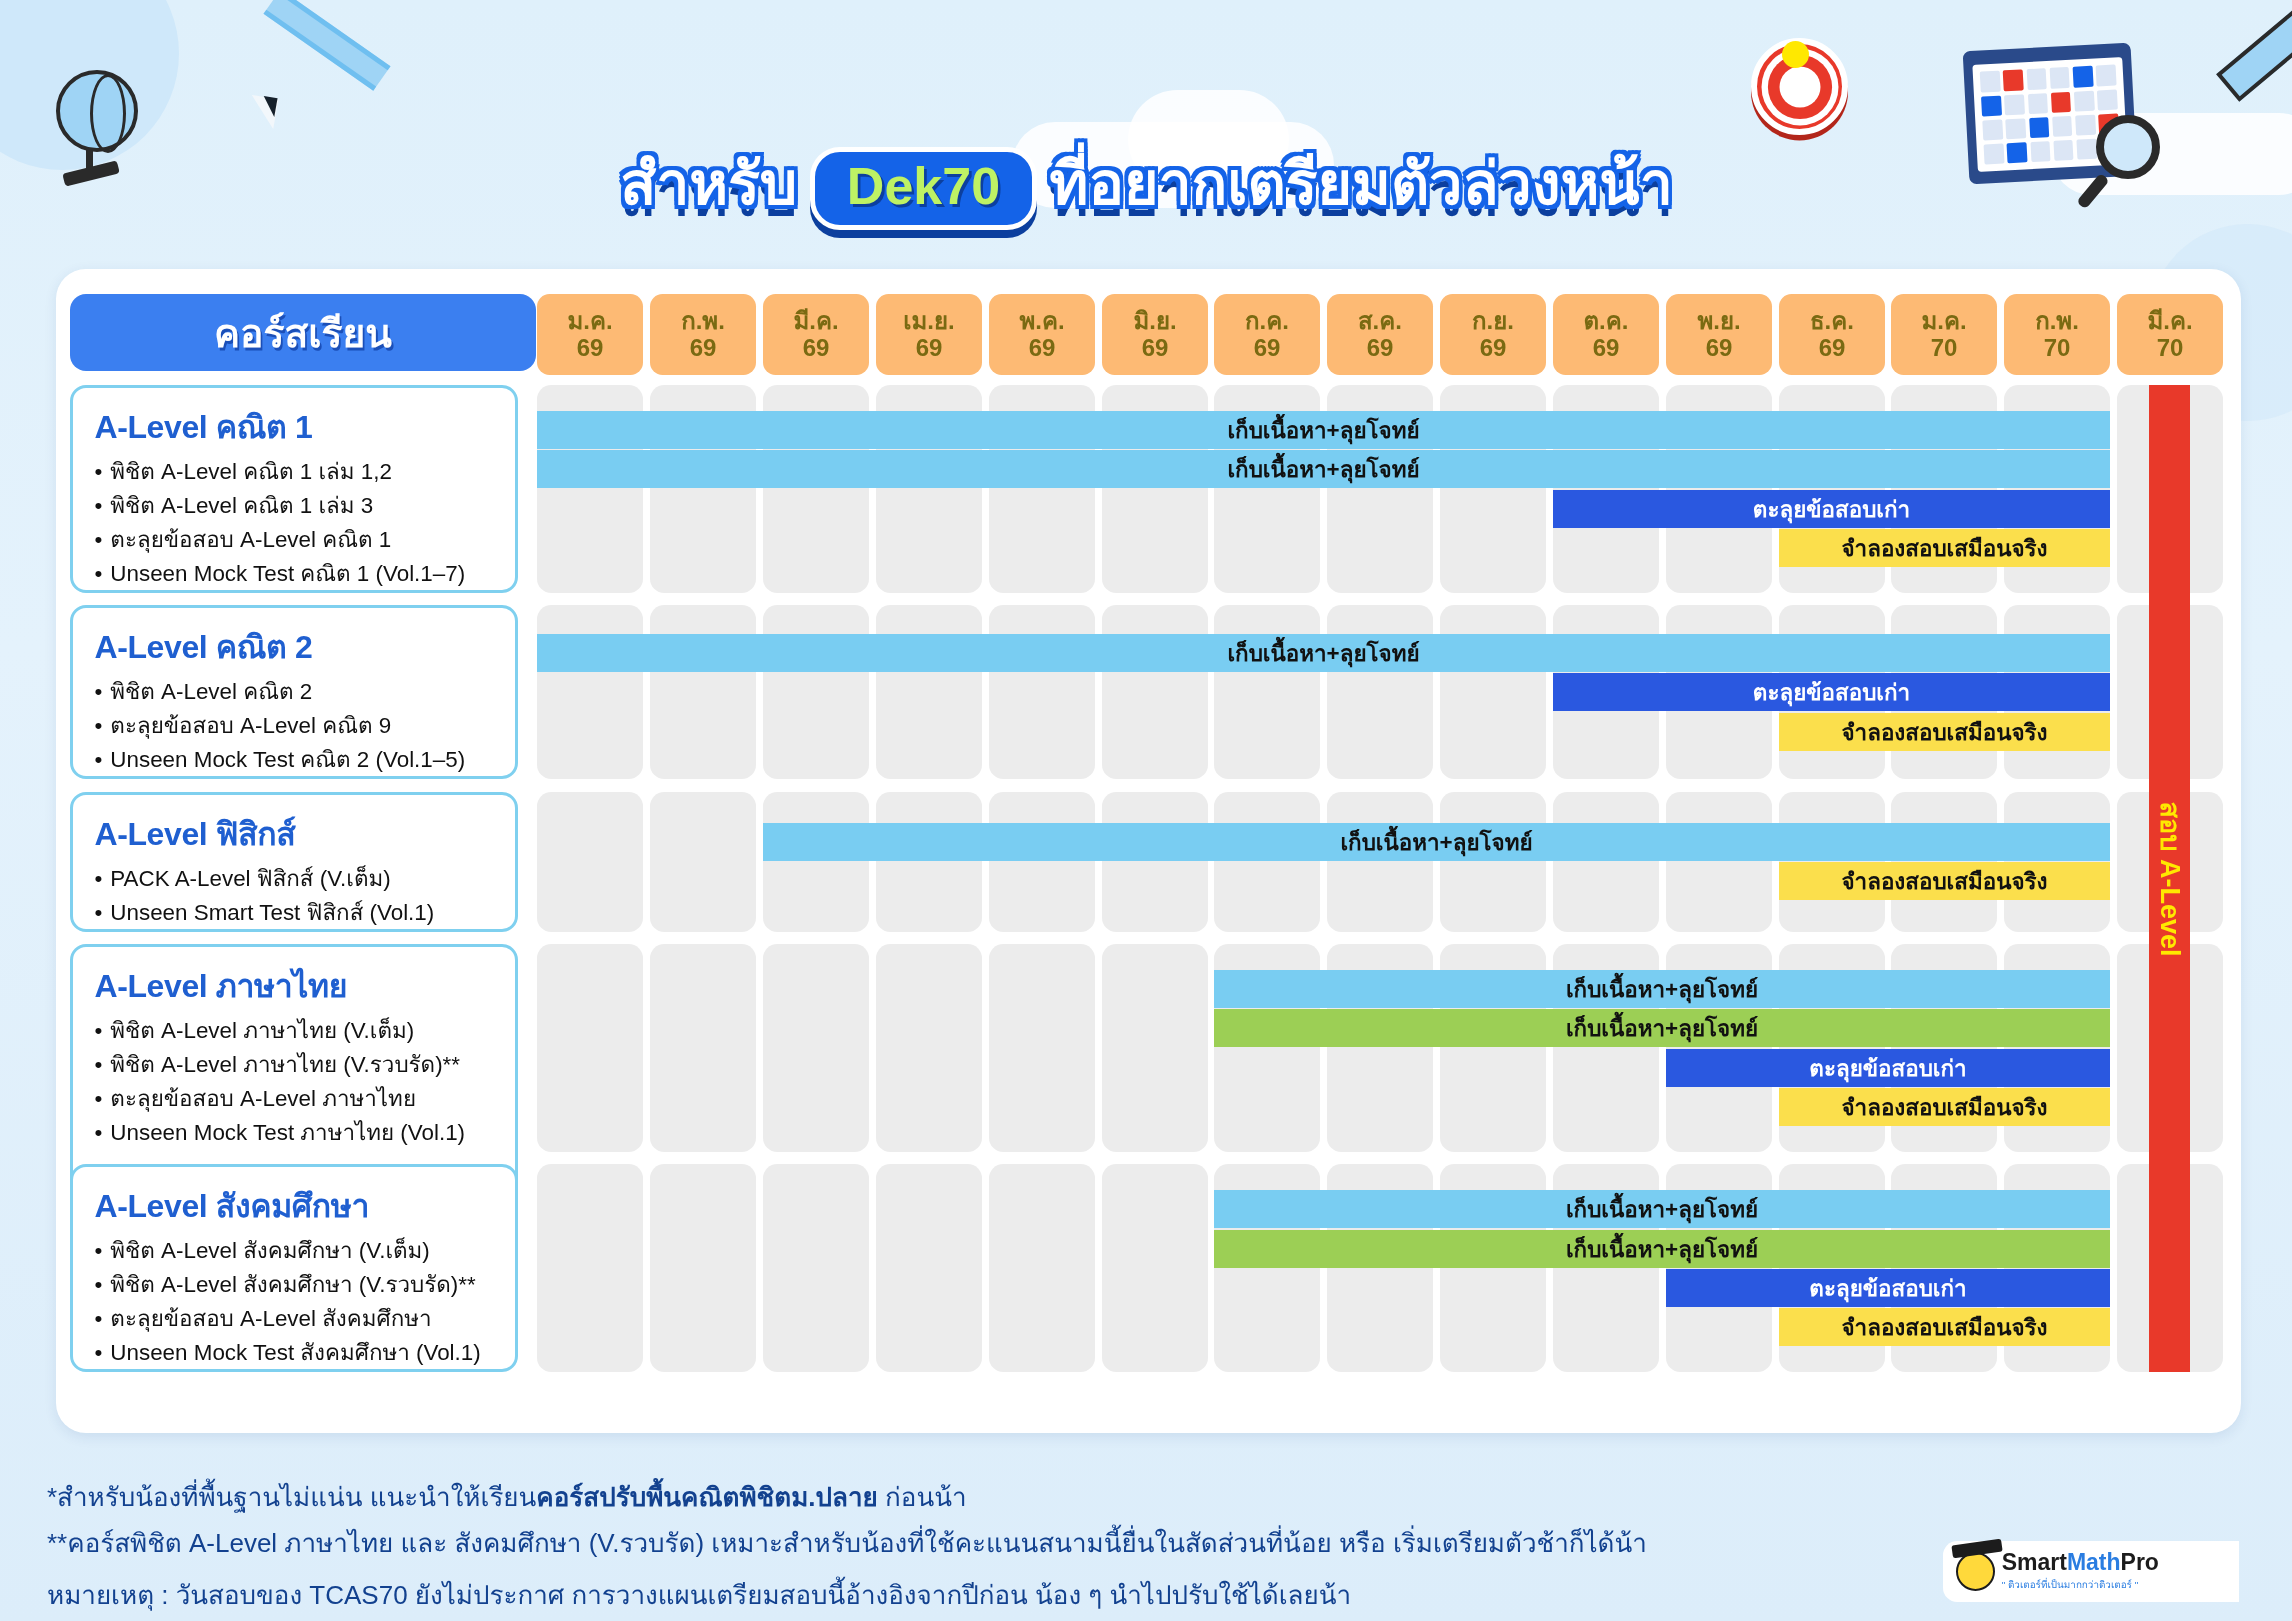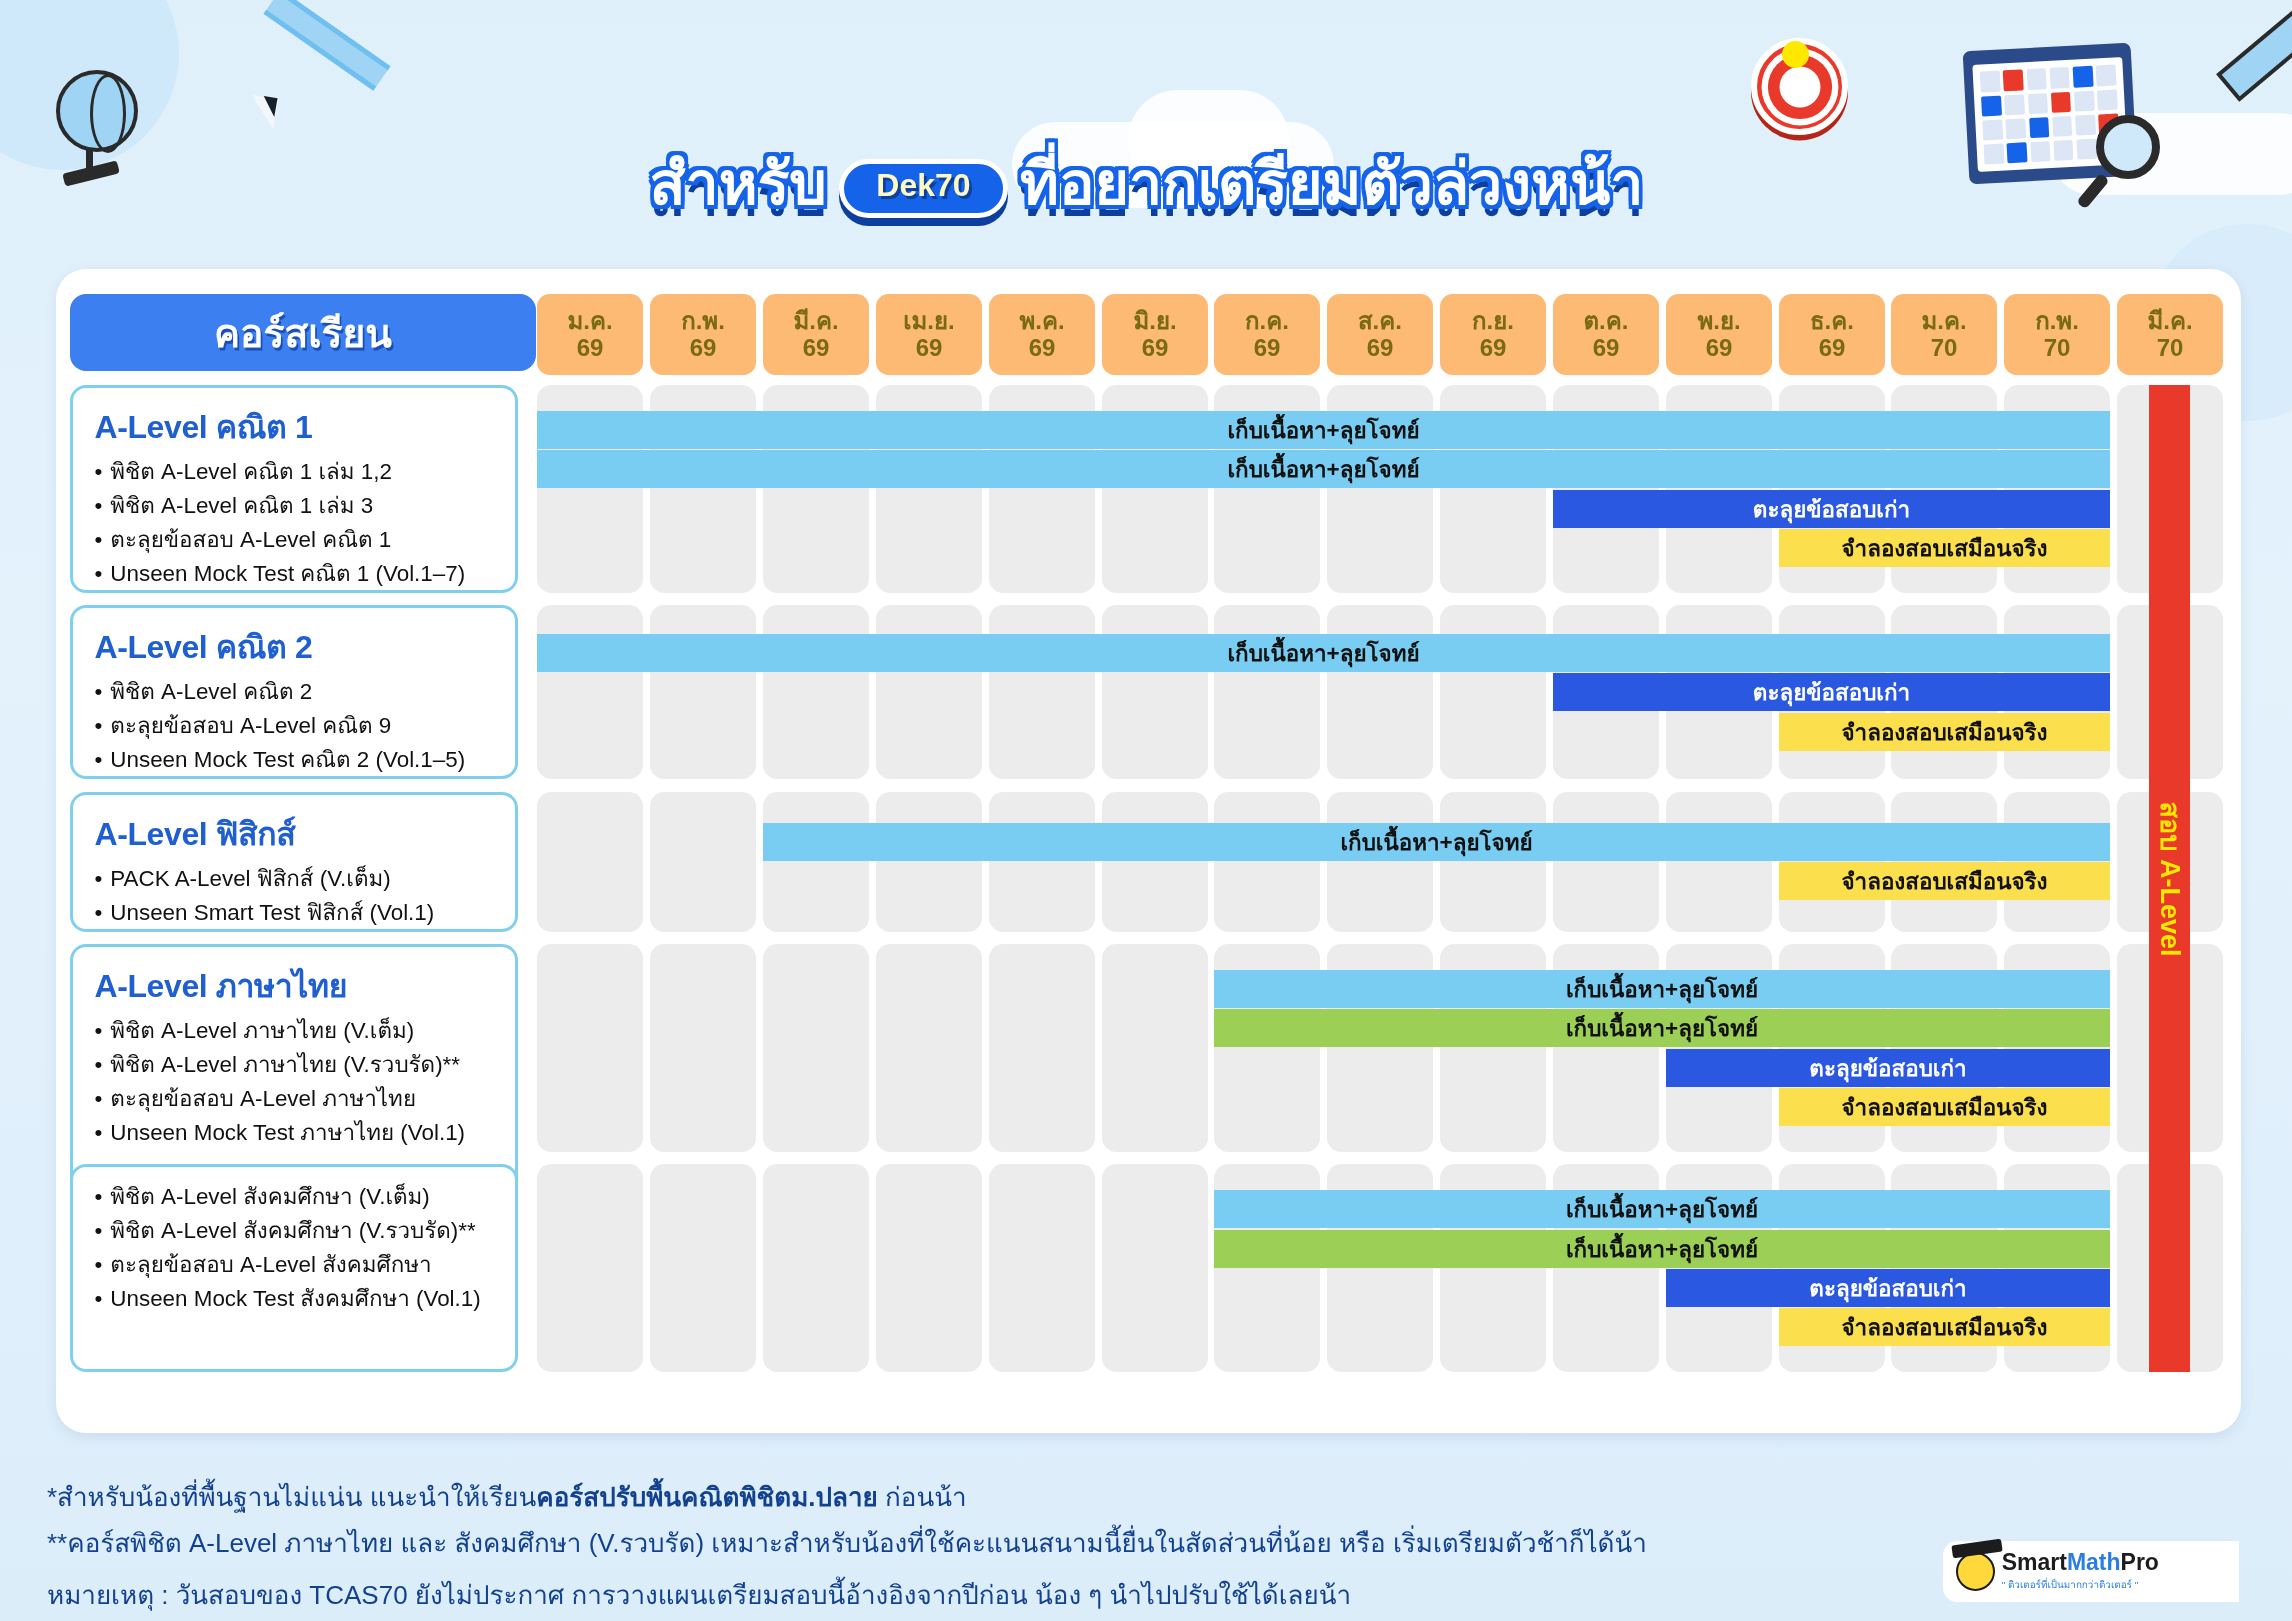--- a/index.html
+++ b/index.html
@@ -23,23 +23,23 @@
       font-size:59px; font-weight:bold; white-space:nowrap; }
 
   .t-white { color:#ffffff;
      text-shadow: -3.6px -3.6px 0 #1463e8, 3.6px -3.6px 0 #1463e8, -3.6px 3.6px 0 #1463e8, 3.6px 3.6px 0 #1463e8,
                   0 -3.6px 0 #1463e8, 0 3.6px 0 #1463e8, -3.6px 0 0 #1463e8, 3.6px 0 0 #1463e8,
                   0 10.7px 0 #0c3f9e; }
   .t-yellow { color:#ffe800;
      text-shadow: -3.6px -3.6px 0 #1463e8, 3.6px -3.6px 0 #1463e8, -3.6px 3.6px 0 #1463e8, 3.6px 3.6px 0 #1463e8,
                   0 -3.6px 0 #1463e8, 0 3.6px 0 #1463e8, -3.6px 0 0 #1463e8, 3.6px 0 0 #1463e8,
                   0 10.7px 0 #0c3f9e; }
-  .badge-dek { display:inline-block; background:#1463e8; color:#fef9c3;
+  .badge-dek { display:inline-block; background:#1463e8; color:#bef264;
       border-radius:30px; padding:3.6px 32px 9px; margin:0 12.5px;
-      border:5.4px solid #ffffff; vertical-align:middle; font-size:32px;
+      border:5.4px solid #ffffff; vertical-align:middle; font-size:52px;
       text-shadow:2.7px 2.7px 0 #0c3f9e; box-shadow:0 8px 0 #0c3f9e; }
 
   
   .target { position:absolute; left:1751px; top:38px; width:97px; height:97px; border-radius:50%;
       background:#e8392a; border:6.3px solid #fff; box-shadow:0 5.4px 0 #b3261a; }
   .target::after{content:"";position:absolute;left:50%;top:50%;transform:translate(-50%,-50%);
       width:41px;height:41px;border-radius:50%;background:#fff;
       box-shadow:0 0 0 11.6px #e8392a, 0 0 0 18px #fff;}
   .target-dot{position:absolute;left:1782px;top:41px;width:27px;height:27px;border-radius:50%;background:#ffe800;}
 
@@ -338,20 +338,21 @@
     <div class="cell" style="left: 1666px; top: 944px; height: 208px;"></div>
     <div class="cell" style="left: 1779px; top: 944px; height: 208px;"></div>
     <div class="cell" style="left: 1891px; top: 944px; height: 208px;"></div>
     <div class="cell" style="left: 2004px; top: 944px; height: 208px;"></div>
     <div class="cell" style="left: 2117px; top: 944px; height: 208px;"></div>
     <div class="bar lblue" style="left: 1214px; top: 970px; width: 896px;">เก็บเนื้อหา+ลุยโจทย์</div>
     <div class="bar green" style="left: 1214px; top: 1009px; width: 896px;">เก็บเนื้อหา+ลุยโจทย์</div>
     <div class="bar blue" style="left: 1666px; top: 1049px; width: 444px;">ตะลุยข้อสอบเก่า</div>
     <div class="bar yellow" style="left: 1779px; top: 1088px; width: 331px;">จำลองสอบเสมือนจริง</div>
     <div class="coursebox" style="top: 1164px; width: 448px; height: 208px;">
+      <div class="cb-title">A-Level สังคมศึกษา</div>
       <div class="cb-item">พิชิต A-Level สังคมศึกษา (V.เต็ม)</div>
       <div class="cb-item">พิชิต A-Level สังคมศึกษา (V.รวบรัด)**</div>
       <div class="cb-item">ตะลุยข้อสอบ A-Level สังคมศึกษา</div>
       <div class="cb-item">Unseen Mock Test สังคมศึกษา (Vol.1)</div>
     </div>
     <div class="cell" style="left: 537px; top: 1164px; height: 208px;"></div>
     <div class="cell" style="left: 650px; top: 1164px; height: 208px;"></div>
     <div class="cell" style="left: 763px; top: 1164px; height: 208px;"></div>
     <div class="cell" style="left: 876px; top: 1164px; height: 208px;"></div>
     <div class="cell" style="left: 989px; top: 1164px; height: 208px;"></div>

